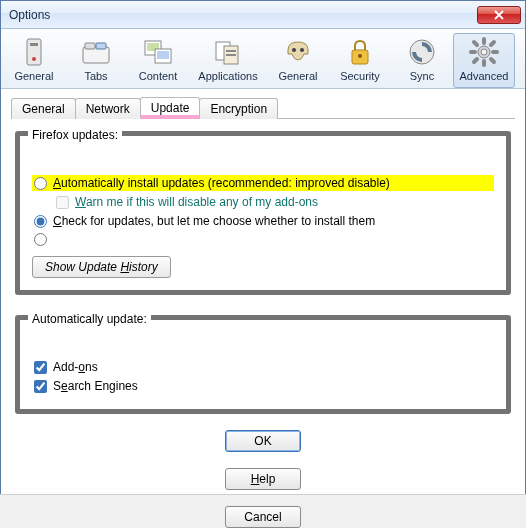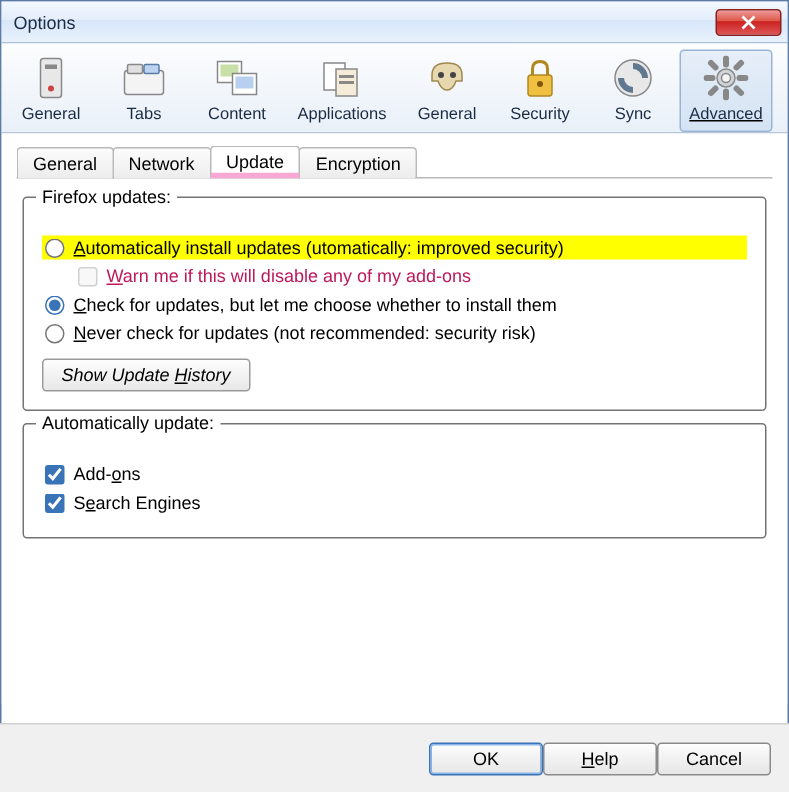--- a/index.html
+++ b/index.html
@@ -50,21 +50,20 @@
     justify-content: flex-start;
     padding-top: 2px;
     border: 1px solid transparent;
     border-radius: 3px;
     font-size: 11px;
   }
   .tool.apps { width: 78px; }
   .tool.selected {
     background: linear-gradient(to bottom, #e6eef8, #d4e3f4);
     border: 1px solid #9ab4d4;
-    text-decoration: underline;
   }
   .tool-icon {
     width: 32px; height: 32px;
     display: flex; align-items: center; justify-content: center;
     margin-bottom: 2px;
   }
   .tool-label { color: #1a2b44; }
   
   .body-area {
     padding: 8px 10px 8px 10px;
@@ -97,25 +96,25 @@
     top: 0;
     z-index: 2;
   }
   .tab-content {
     border: 1px solid #b9b9b9;
     border-top: none;
     padding: 10px 12px 12px 12px;
   }
   
   .group {
-    border: 1px solid #737373;
-    border-radius: 3px;
-    padding: 22px 12px 12px 12px;
+    border: 5px solid #737373;
+    border-radius: 3px;
+    padding: 36px 12px 12px 12px;
     position: relative;
-    margin-bottom: 8px;
+    margin-bottom: 20px;
   }
   .group-title {
     position: absolute;
     top: -8px; left: 8px;
     background: #fff;
     padding: 0 4px;
     font-size: 12px;
   }
   .opt-row {
     display: flex;
@@ -127,44 +126,45 @@
     background: #ffff00;
   }
   .opt-row.indent { margin-left: 22px; }
   .opt-row input[type="radio"],
   .opt-row input[type="checkbox"] {
     margin: 0 6px 0 0;
     width: 13px; height: 13px;
     accent-color: #3a74b8;
   }
   .opt-row label { cursor: default; }
-  .opt-row .disabled { color: #be185d; }
+  .opt-row .disabled { color: #0f766e; }
   .u { text-decoration: underline; }
   .btn {
     display: inline-block;
     padding: 3px 12px;
     background: linear-gradient(to bottom, #fdfdfd, #e8e8e8);
     border: 1px solid #9a9a9a;
     border-radius: 3px;
     font-size: 12px;
     margin-top: 6px;
     font-style: italic;
   }
   
   .bottom {
     position: absolute;
     bottom: 0; left: 0; right: 0;
-    height: 46px;
+    height: 34px;
     background: #f0f0f0;
     border-top: 1px solid #d0d0d0;
     display: flex;
     justify-content: flex-end;
     align-items: center;
     padding: 0 12px;
-    gap: 0;
+    gap: 16px;
+    flex-direction: column;
   }
   .bottom .btn2 {
     min-width: 76px;
     text-align: center;
     padding: 3px 14px;
     background: linear-gradient(to bottom, #fdfdfd, #e6e6e6);
     border: 1px solid #8a8a8a;
     border-radius: 3px;
     font-size: 12px;
   }
@@ -286,36 +286,35 @@
     <div class="subtab active">Update</div>
     <div class="subtab">Encryption</div>
   </div>
   <div class="tab-content" style="height:342px; border:none; padding:12px 4px;">
 
     <div class="group">
       <div class="group-title">Firefox updates:</div>
 
       <div class="opt-row hl">
         <input type="radio" name="upd" style="">
-        <label><span class="u">A</span><span>utomatically install updates (utomatically: improved security)</span></label>
+        <label><span class="u">A</span><span>utomatically install updates (recommended: improved disable)</span></label>
       </div>
 
       <div class="opt-row indent">
         <input type="checkbox" disabled="" style="">
         <label class="disabled"><span class="u">W</span><span>arn me if this will disable any of my add-ons</span></label>
       </div>
 
       <div class="opt-row">
         <input type="radio" name="upd" checked="" style="">
         <label><span class="u">C</span><span>heck for updates, but let me choose whether to install them</span></label>
       </div>
 
       <div class="opt-row">
         <input type="radio" name="upd" style="">
-        <label><span class="u">N</span><span>ever check for updates (not recommended: security risk)</span></label>
       </div>
 
       <div class="btn">
         <span>Show Update </span><span class="u">H</span><span>istory</span>
       </div>
     </div>
 
     <div class="group">
       <div class="group-title">Automatically update:</div>
 

